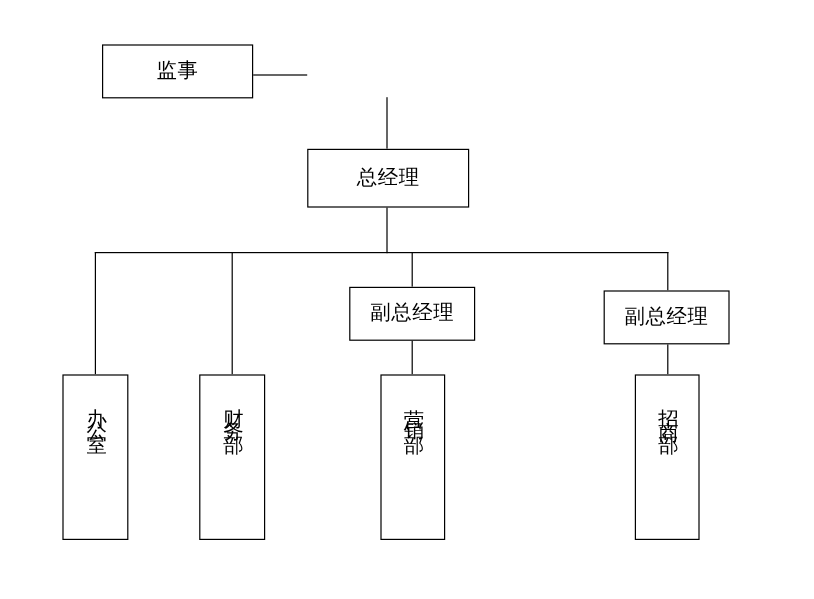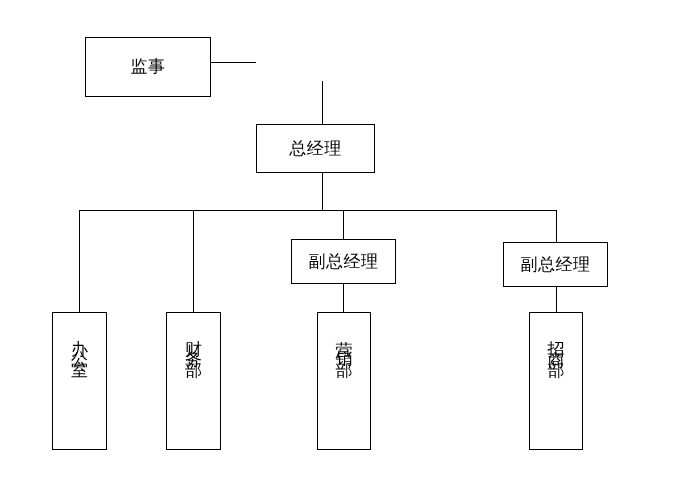--- a/index.html
+++ b/index.html
@@ -77,26 +77,26 @@
   <div class="connector v" style="left:193px; top:210px; height:102px;"></div>
 
   <div class="connector v" style="left:343px; top:210px; height:29px;"></div>
 
   <div class="connector v" style="left:556px; top:210px; height:32px;"></div>
 
   <div class="connector v" style="left:343px; top:283px; height:29px;"></div>
 
   <div class="connector v" style="left:556px; top:286px; height:26px;"></div>
 
-  <div class="node" style="left:85px; top:37px; width:126px; height:60px;">
+  <div class="node" style="left:85px; top:37px; width:126px; height:45px;">
     <span class="node-label">监事</span>
   </div>
 
 
-  <div class="node" style="left:256px; top:124px; width:119px; height:49px;">
+  <div class="node" style="left:256px; top:124px; width:135px; height:49px;">
     <span class="node-label">总经理</span>
   </div>
 
   <div class="node" style="left:291px; top:239px; width:105px; height:45px;">
     <span class="node-label">副总经理</span>
   </div>
 
   <div class="node" style="left:503px; top:242px; width:105px; height:45px;">
     <span class="node-label">副总经理</span>
   </div>

